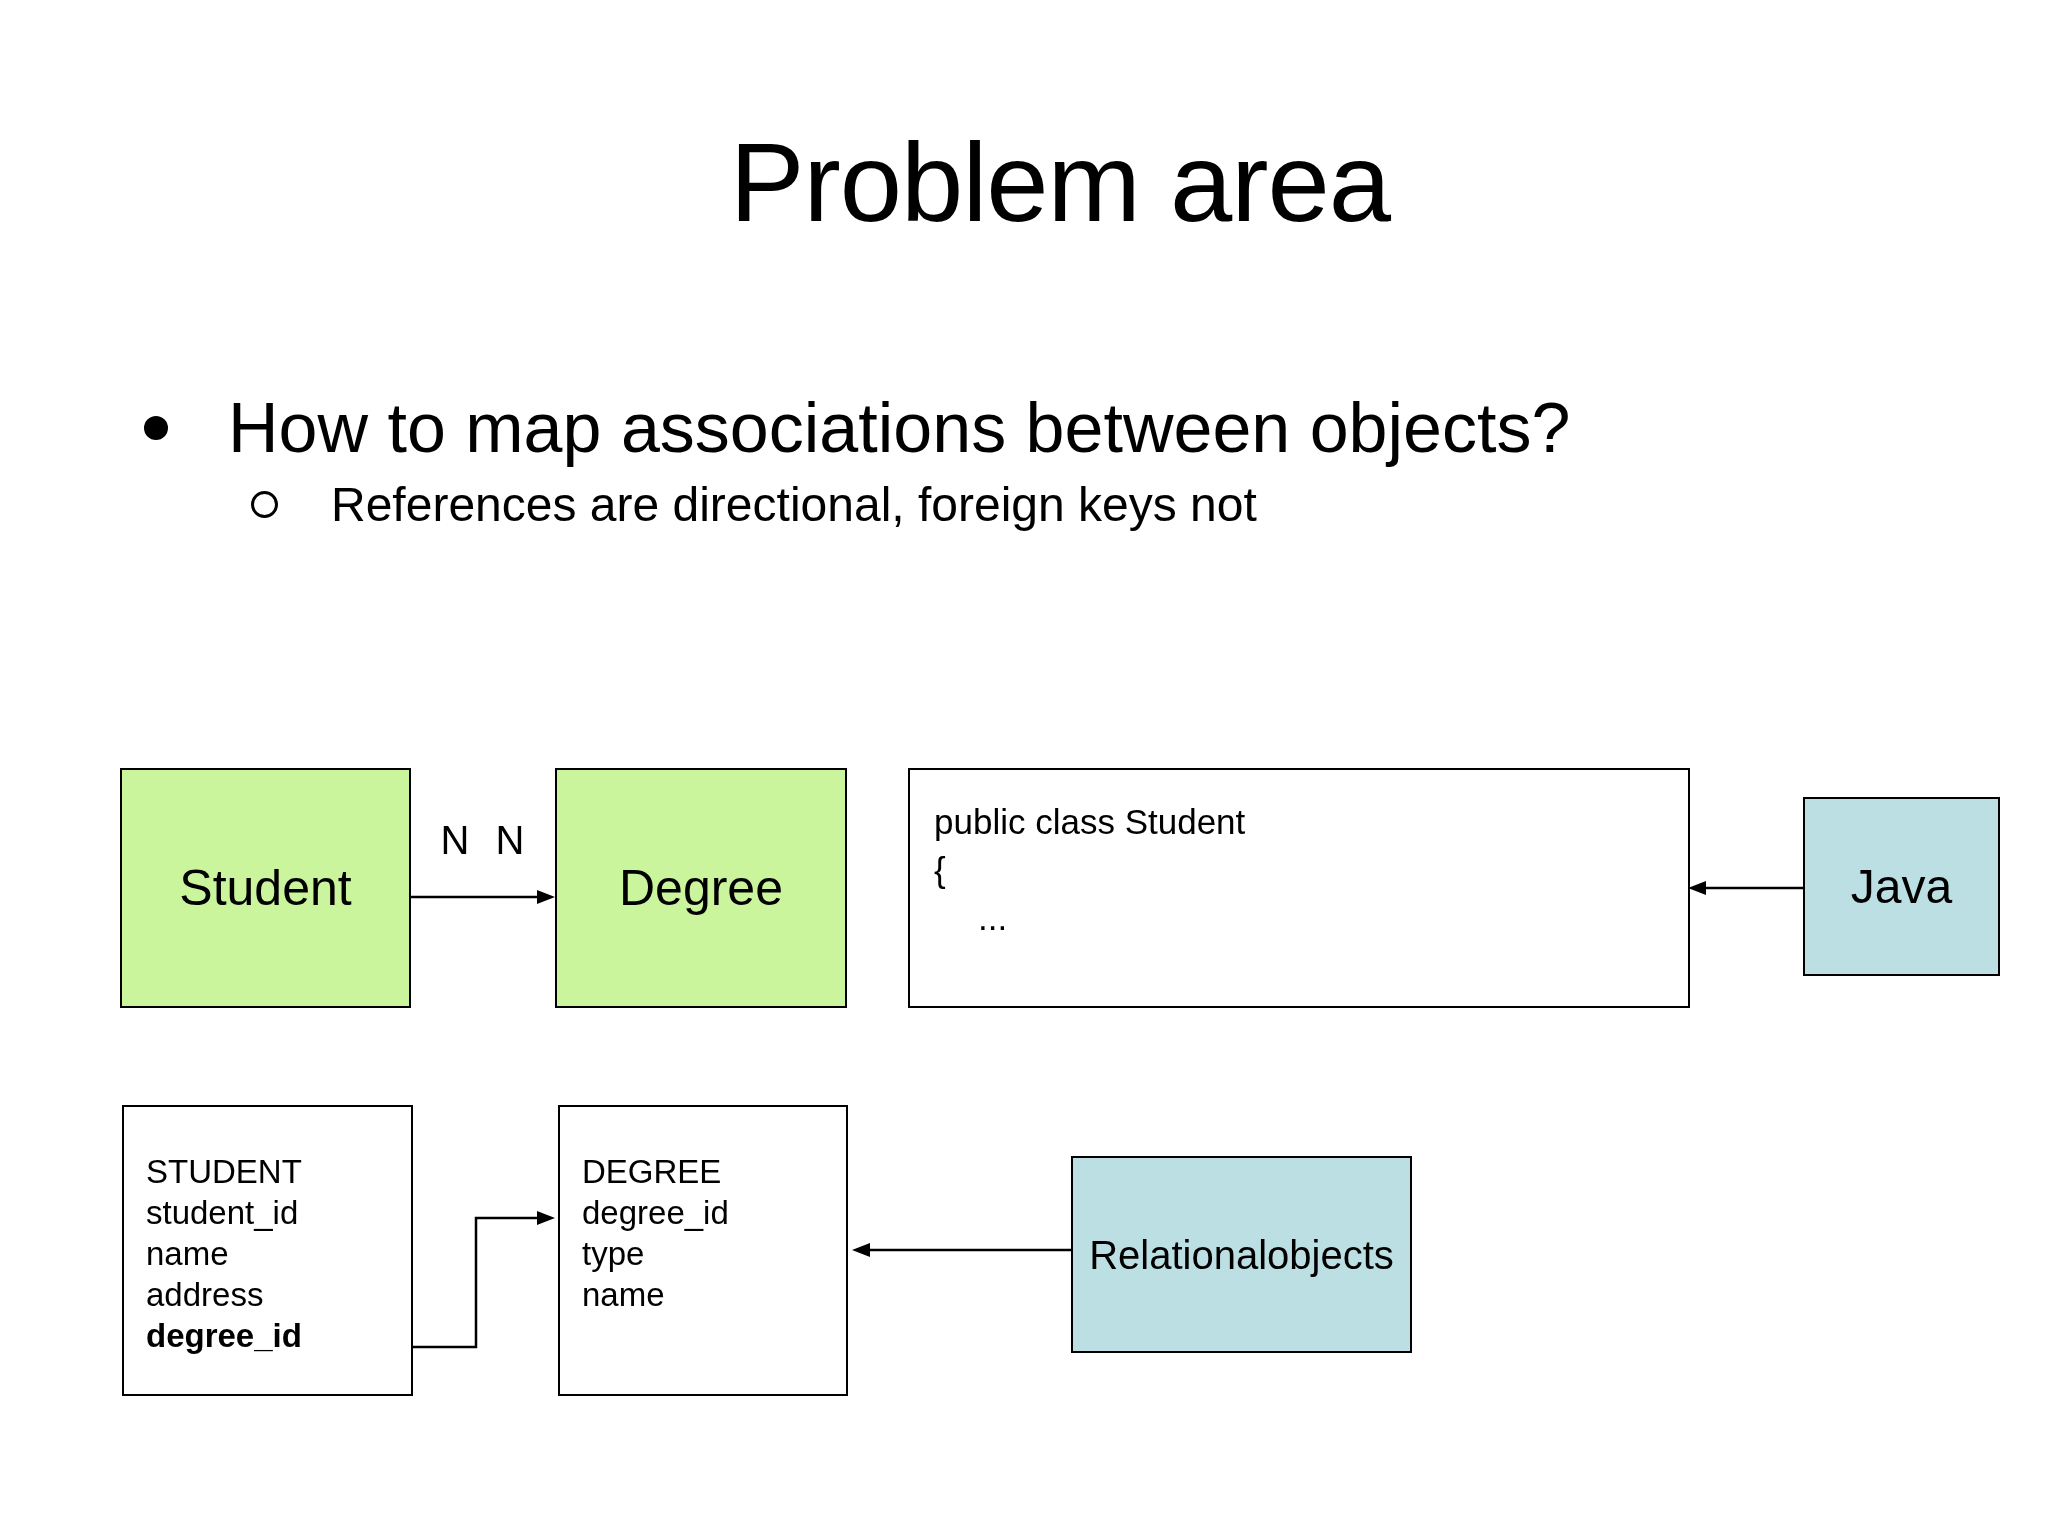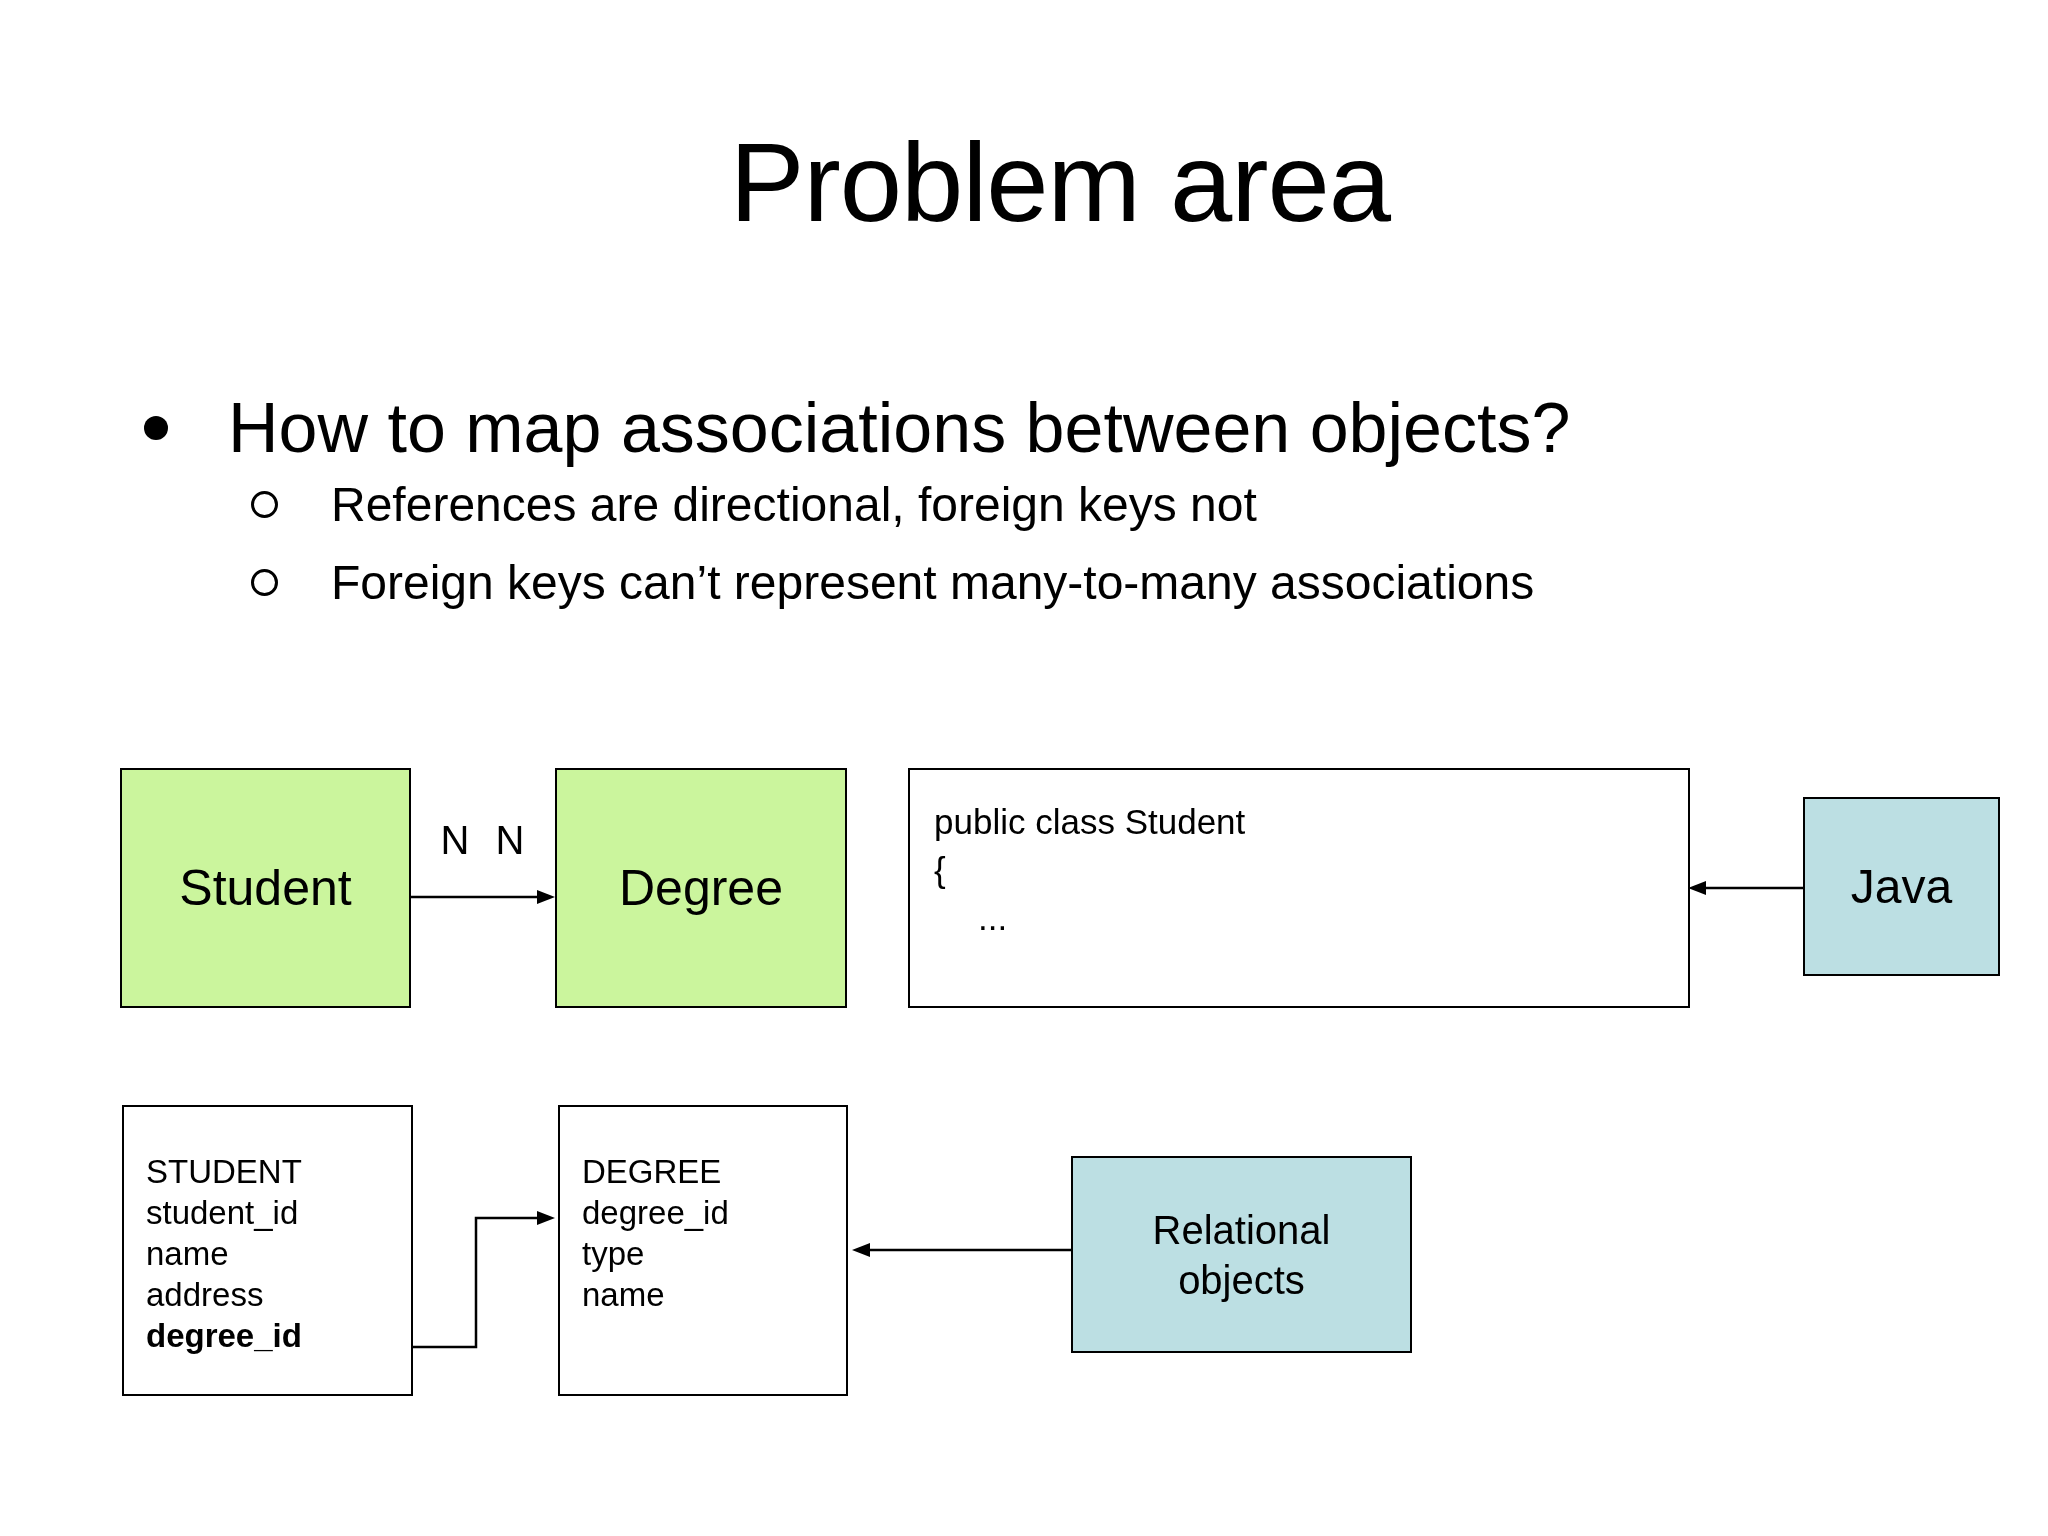--- a/index.html
+++ b/index.html
@@ -36,21 +36,21 @@
 
   .java-box { left:1803px; top:797px; width:197px; height:179px; font-size:48px; }
 
   .table-box { background:#fff; font-size:33px; line-height:41px;
     padding:44px 10px 0 22px; }
   .student-table { left:122px; top:1105px; width:291px; height:291px; }
   .degree-table  { left:558px; top:1105px; width:290px; height:291px; }
   .fk-bold { font-weight:bold; }
 
   .db-box { left:1071px; top:1156px; width:341px; height:197px;
-    flex-direction:column; font-size:40px; line-height:50px; text-align:center; }
+    flex-direction:row; font-size:40px; line-height:50px; text-align:center; }
 
   .connector-layer { position:absolute; left:0; top:0; width:2048px; height:1536px; pointer-events:none; }
   .connector-layer line, .connector-layer polyline { stroke:#000; stroke-width:2.5; fill:none; }
   .connector-layer polygon { fill:#000; }
 </style>
 </head>
 <body>
 
 <div class="slide">
 
@@ -59,24 +59,20 @@
   <div class="bullet-row bullet-main">
     <span class="bullet-dot"></span>
     <span>How to map associations between objects?</span>
   </div>
 
   <div class="bullet-row bullet-sub bullet-sub1">
     <span class="bullet-circle"></span>
     <span>References are directional, foreign keys not</span>
   </div>
 
-  <div class="bullet-row bullet-sub bullet-sub2">
-    <span class="bullet-circle"></span>
-    <span>Foreign keys can’t represent many-to-many associations</span>
-  </div>
 
   <div class="dbox green center-label student-box">
     <span>Student</span>
   </div>
 
   <div class="nn-label">
     <span>N</span>
     <span>N</span>
   </div>
 

